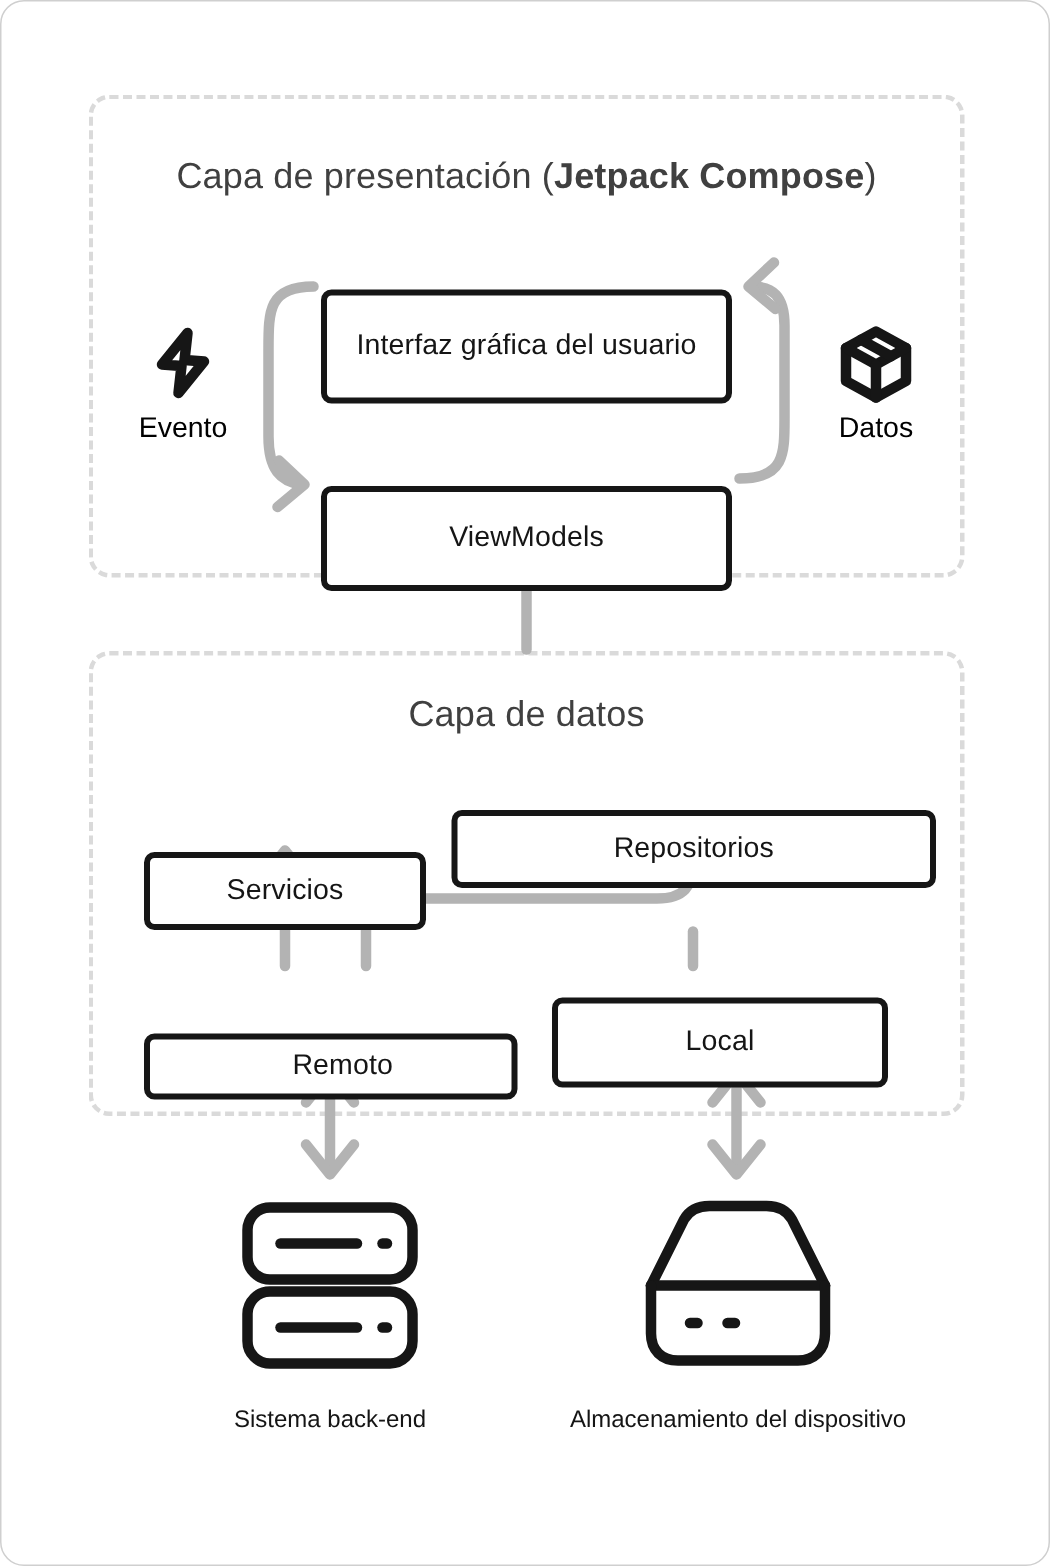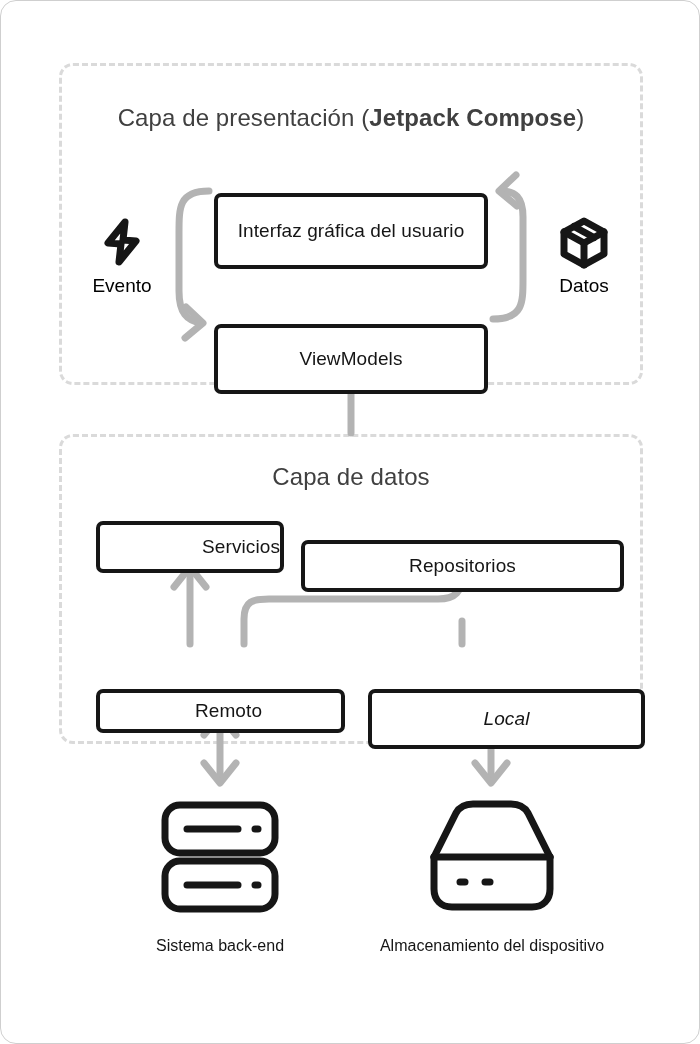--- a/index.html
+++ b/index.html
@@ -52,24 +52,24 @@
     justify-content: center;
     font-size: 19px;
     color: #151515;
     letter-spacing: 0.1px;
     z-index: 4;
     margin-top: 40px;
   }
 
   #node-ui       { left: 213px; top: 152px; width: 274px; height: 76px; }
   #node-vm       { left: 213px; top: 283px; width: 274px; height: 70px; }
-  #node-serv     { left: 95px;  top: 480px; width: 188px; height: 52px; justify-content: flex-end; }
+  #node-serv     { left: 95px;  top: 527px; width: 188px; height: 52px; }
   #node-repo     { left: 300px; top: 499px; width: 323px; height: 52px; }
   #node-remoto   { left: 95px;  top: 648px; width: 249px; height: 44px; padding-left: 16px; }
-  #node-local    { left: 367px; top: 648px; width: 277px; height: 60px; font-style: italic; }
+  #node-local    { left: 367px; top: 624px; width: 224px; height: 60px; }
 
   .side-icon {
     position: absolute;
     width: 110px;
     text-align: center;
     z-index: 5;
   }
   .side-icon .glyph { display: block; height: 50px; }
   .side-icon .cap {
     display: block;

